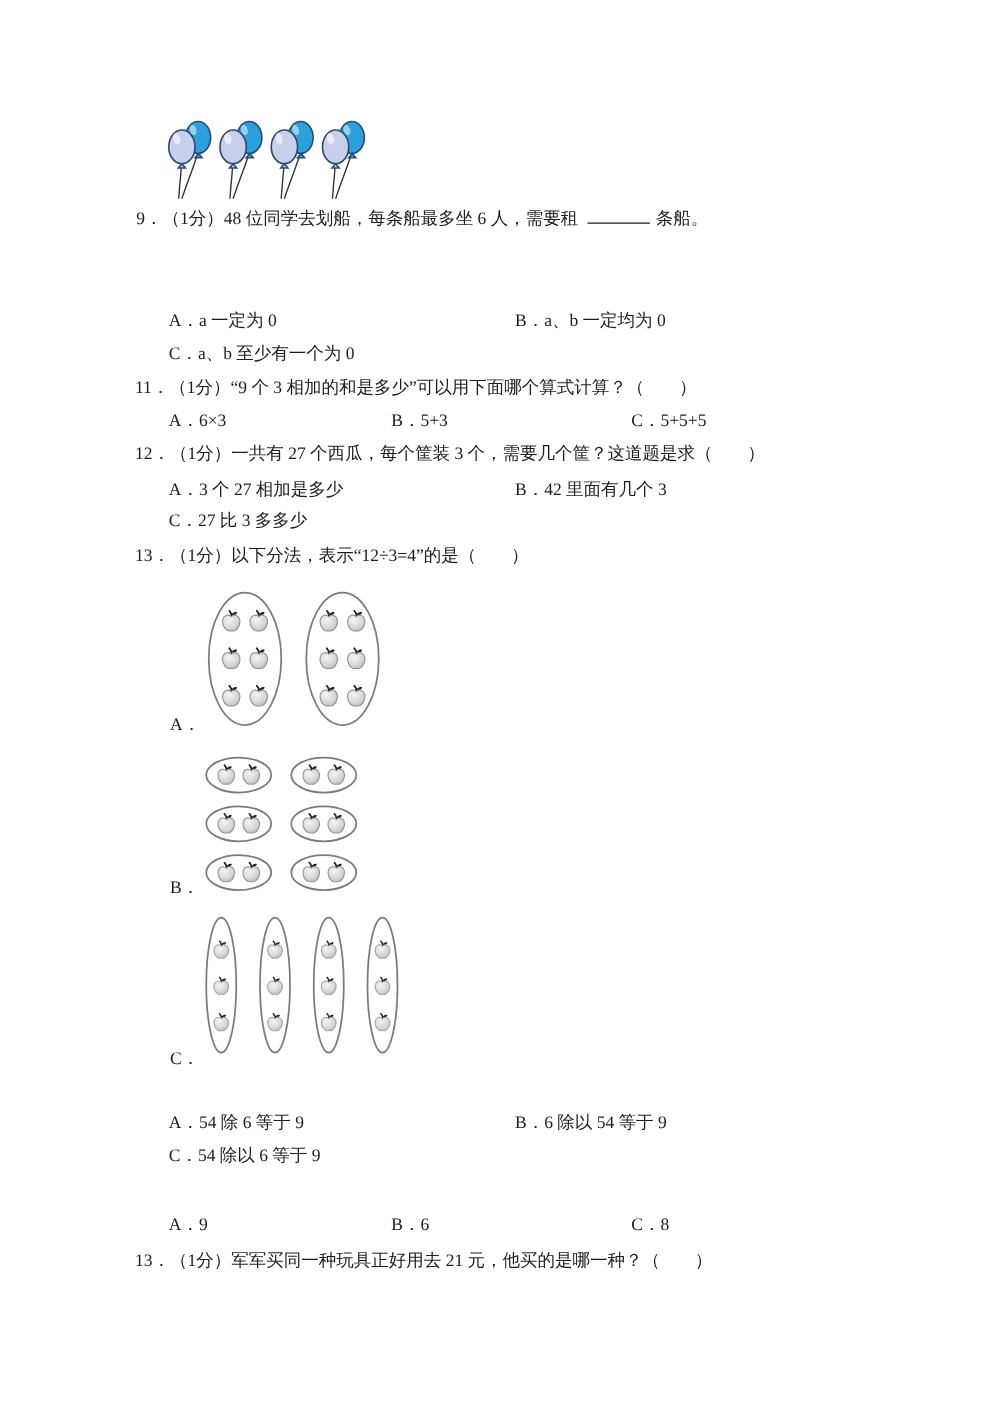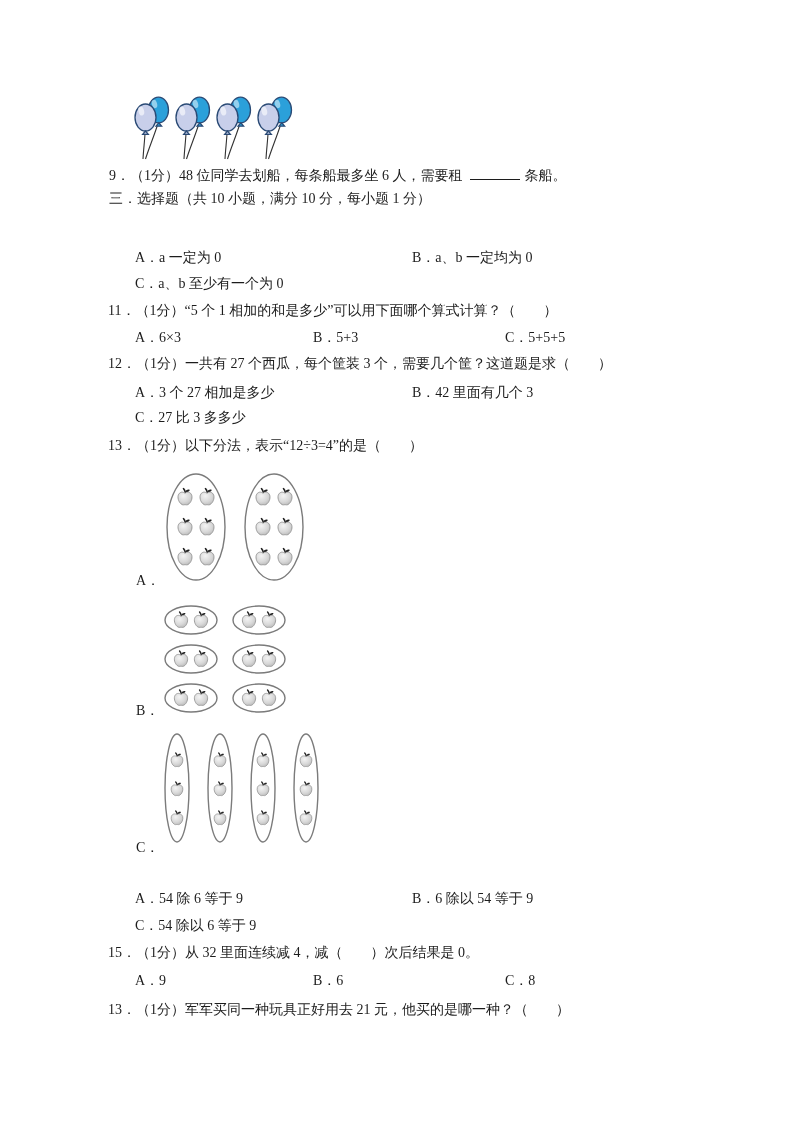--- a/index.html
+++ b/index.html
@@ -51,27 +51,26 @@
 
   <svg class="balloons" style="left:133px;top:96px" width="164" height="66" viewBox="0 0 164 66">
     <use href="#sym-balloon-pair" x="0" y="0" width="39" height="66"></use>
     <use href="#sym-balloon-pair" x="41" y="0" width="39" height="66"></use>
     <use href="#sym-balloon-pair" x="82" y="0" width="39" height="66"></use>
     <use href="#sym-balloon-pair" x="123" y="0" width="39" height="66"></use>
   </svg>
 
   <div class="line" style="left:109px;top:166px"><span>9．（1分）48 位同学去划船，每条船最多坐 6 人，需要租</span><span class="blank"></span><span>条船。</span></div>
 
-  <div class="line" style="left:109px;top:189px">三．选择题（共 10 小题，满分 10 分，每小题 1 分）</div>
 
   <div class="line" style="left:135px;top:248px">A．a 一定为 0</div>
   <div class="line" style="left:412px;top:248px">B．a、b 一定均为 0</div>
   <div class="line" style="left:135px;top:274px">C．a、b 至少有一个为 0</div>
 
-  <div class="line" style="left:108px;top:301px">11．（1分）“5 个 1 相加的和是多少”可以用下面哪个算式计算？（　　）</div>
+  <div class="line" style="left:108px;top:301px">11．（1分）“9 个 3 相加的和是多少”可以用下面哪个算式计算？（　　）</div>
   <div class="line" style="left:135px;top:328px">A．6×3</div>
   <div class="line" style="left:313px;top:328px">B．5+3</div>
   <div class="line" style="left:505px;top:328px">C．5+5+5</div>
 
   <div class="line" style="left:108px;top:354px">12．（1分）一共有 27 个西瓜，每个筐装 3 个，需要几个筐？这道题是求（　　）</div>
   <div class="line" style="left:135px;top:383px">A．3 个 27 相加是多少</div>
   <div class="line" style="left:412px;top:383px">B．42 里面有几个 3</div>
   <div class="line" style="left:135px;top:408px">C．27 比 3 多多少</div>
 
   <div class="line" style="left:108px;top:436px">13．（1分）以下分法，表示“12÷3=4”的是（　　）</div>
@@ -133,20 +132,19 @@
     <use href="#sym-apple" x="138" y="21" width="16" height="16"></use>
     <use href="#sym-apple" x="138" y="50" width="16" height="16"></use>
     <use href="#sym-apple" x="138" y="79" width="16" height="16"></use>
   </svg>
   <div class="line" style="left:136px;top:838px">C．</div>
 
   <div class="line" style="left:135px;top:889px">A．54 除 6 等于 9</div>
   <div class="line" style="left:412px;top:889px">B．6 除以 54 等于 9</div>
   <div class="line" style="left:135px;top:916px">C．54 除以 6 等于 9</div>
 
-  <div class="line" style="left:108px;top:943px">15．（1分）从 32 里面连续减 4，减（　　）次后结果是 0。</div>
   <div class="line" style="left:135px;top:971px">A．9</div>
   <div class="line" style="left:313px;top:971px">B．6</div>
   <div class="line" style="left:505px;top:971px">C．8</div>
 
   <div class="line" style="left:108px;top:1000px">13．（1分）军军买同一种玩具正好用去 21 元，他买的是哪一种？（　　）</div>
 
 </div>
 
 </body></html>

